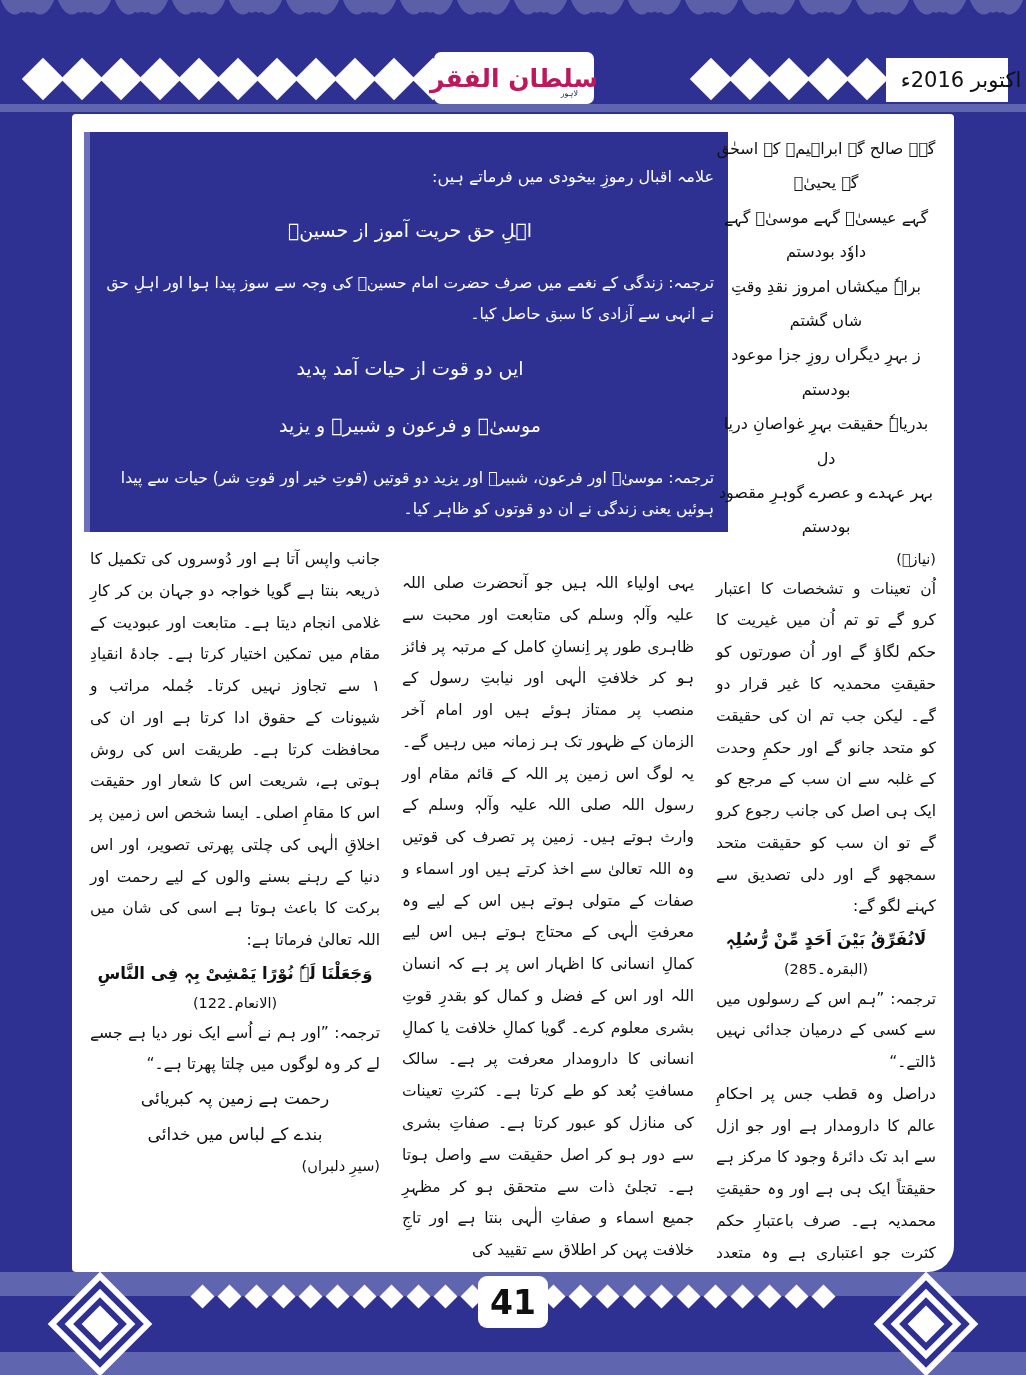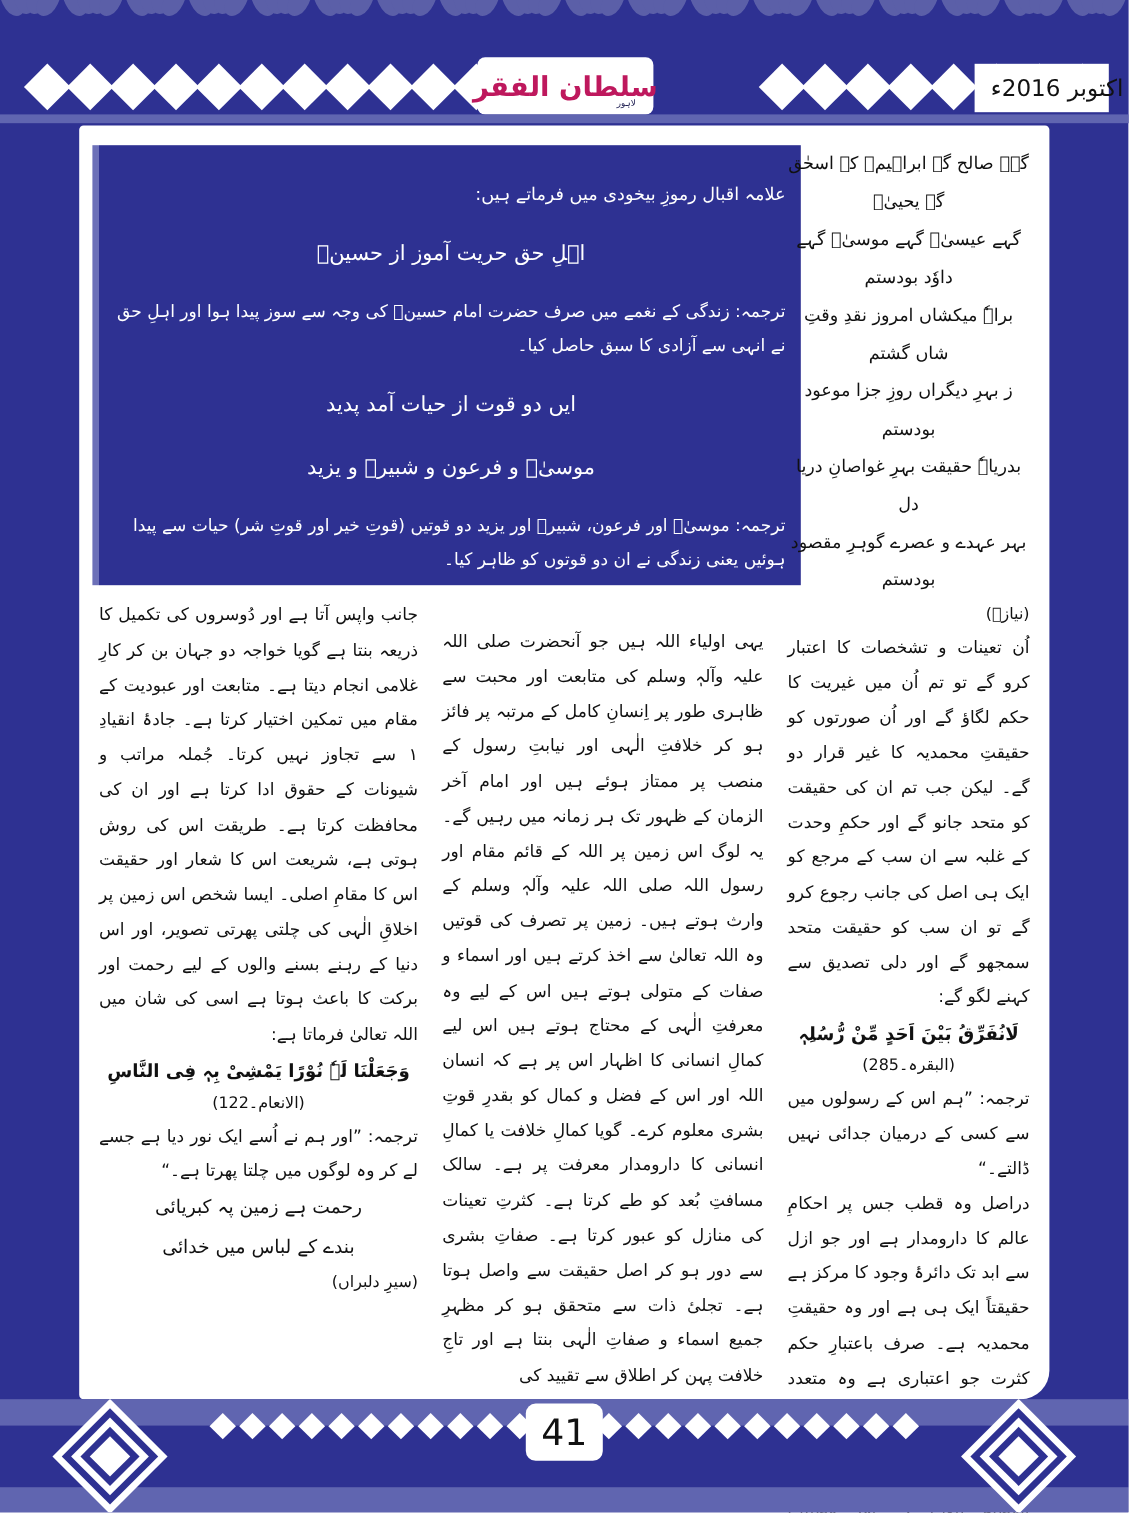--- a/index.html
+++ b/index.html
@@ -97,21 +97,21 @@
 
   
   .bottom-band{position:absolute;left:0;bottom:0;width:1026px;height:103px;background:#6065b0;overflow:hidden;}
   .bb-inner{position:absolute;left:0;top:24px;width:1026px;height:56px;background:#2e3192;}
   .bdia-row{position:absolute;left:130px;top:16px;width:766px;height:26px;display:flex;justify-content:center;}
   .bdia{width:17px;height:17px;background:#ffffff;transform:rotate(45deg);margin:0 5px;flex:0 0 auto;}
   .pagenum{
     position:absolute;left:478px;top:4px;width:70px;height:52px;
     background:#ffffff;border-radius:9px;
     display:flex;align-items:center;justify-content:center;
-    font-size:33px;font-weight:normal;color:#111;
+    font-size:33px;font-weight:bold;color:#111;
   }
   .corner-dia{position:absolute;width:92px;height:92px;top:6px;}
   .corner-dia.l{left:54px;}
   .corner-dia.r{right:54px;}
   .cd{position:absolute;transform:rotate(45deg);left:50%;top:50%;}
   .cd1{width:74px;height:74px;background:#ffffff;margin:-37px 0 0 -37px;}
   .cd2{width:62px;height:62px;background:#2e3192;margin:-31px 0 0 -31px;}
   .cd3{width:50px;height:50px;background:#ffffff;margin:-25px 0 0 -25px;}
   .cd4{width:38px;height:38px;background:#2e3192;margin:-19px 0 0 -19px;}
   .cd5{width:26px;height:26px;background:#ffffff;margin:-13px 0 0 -13px;}

